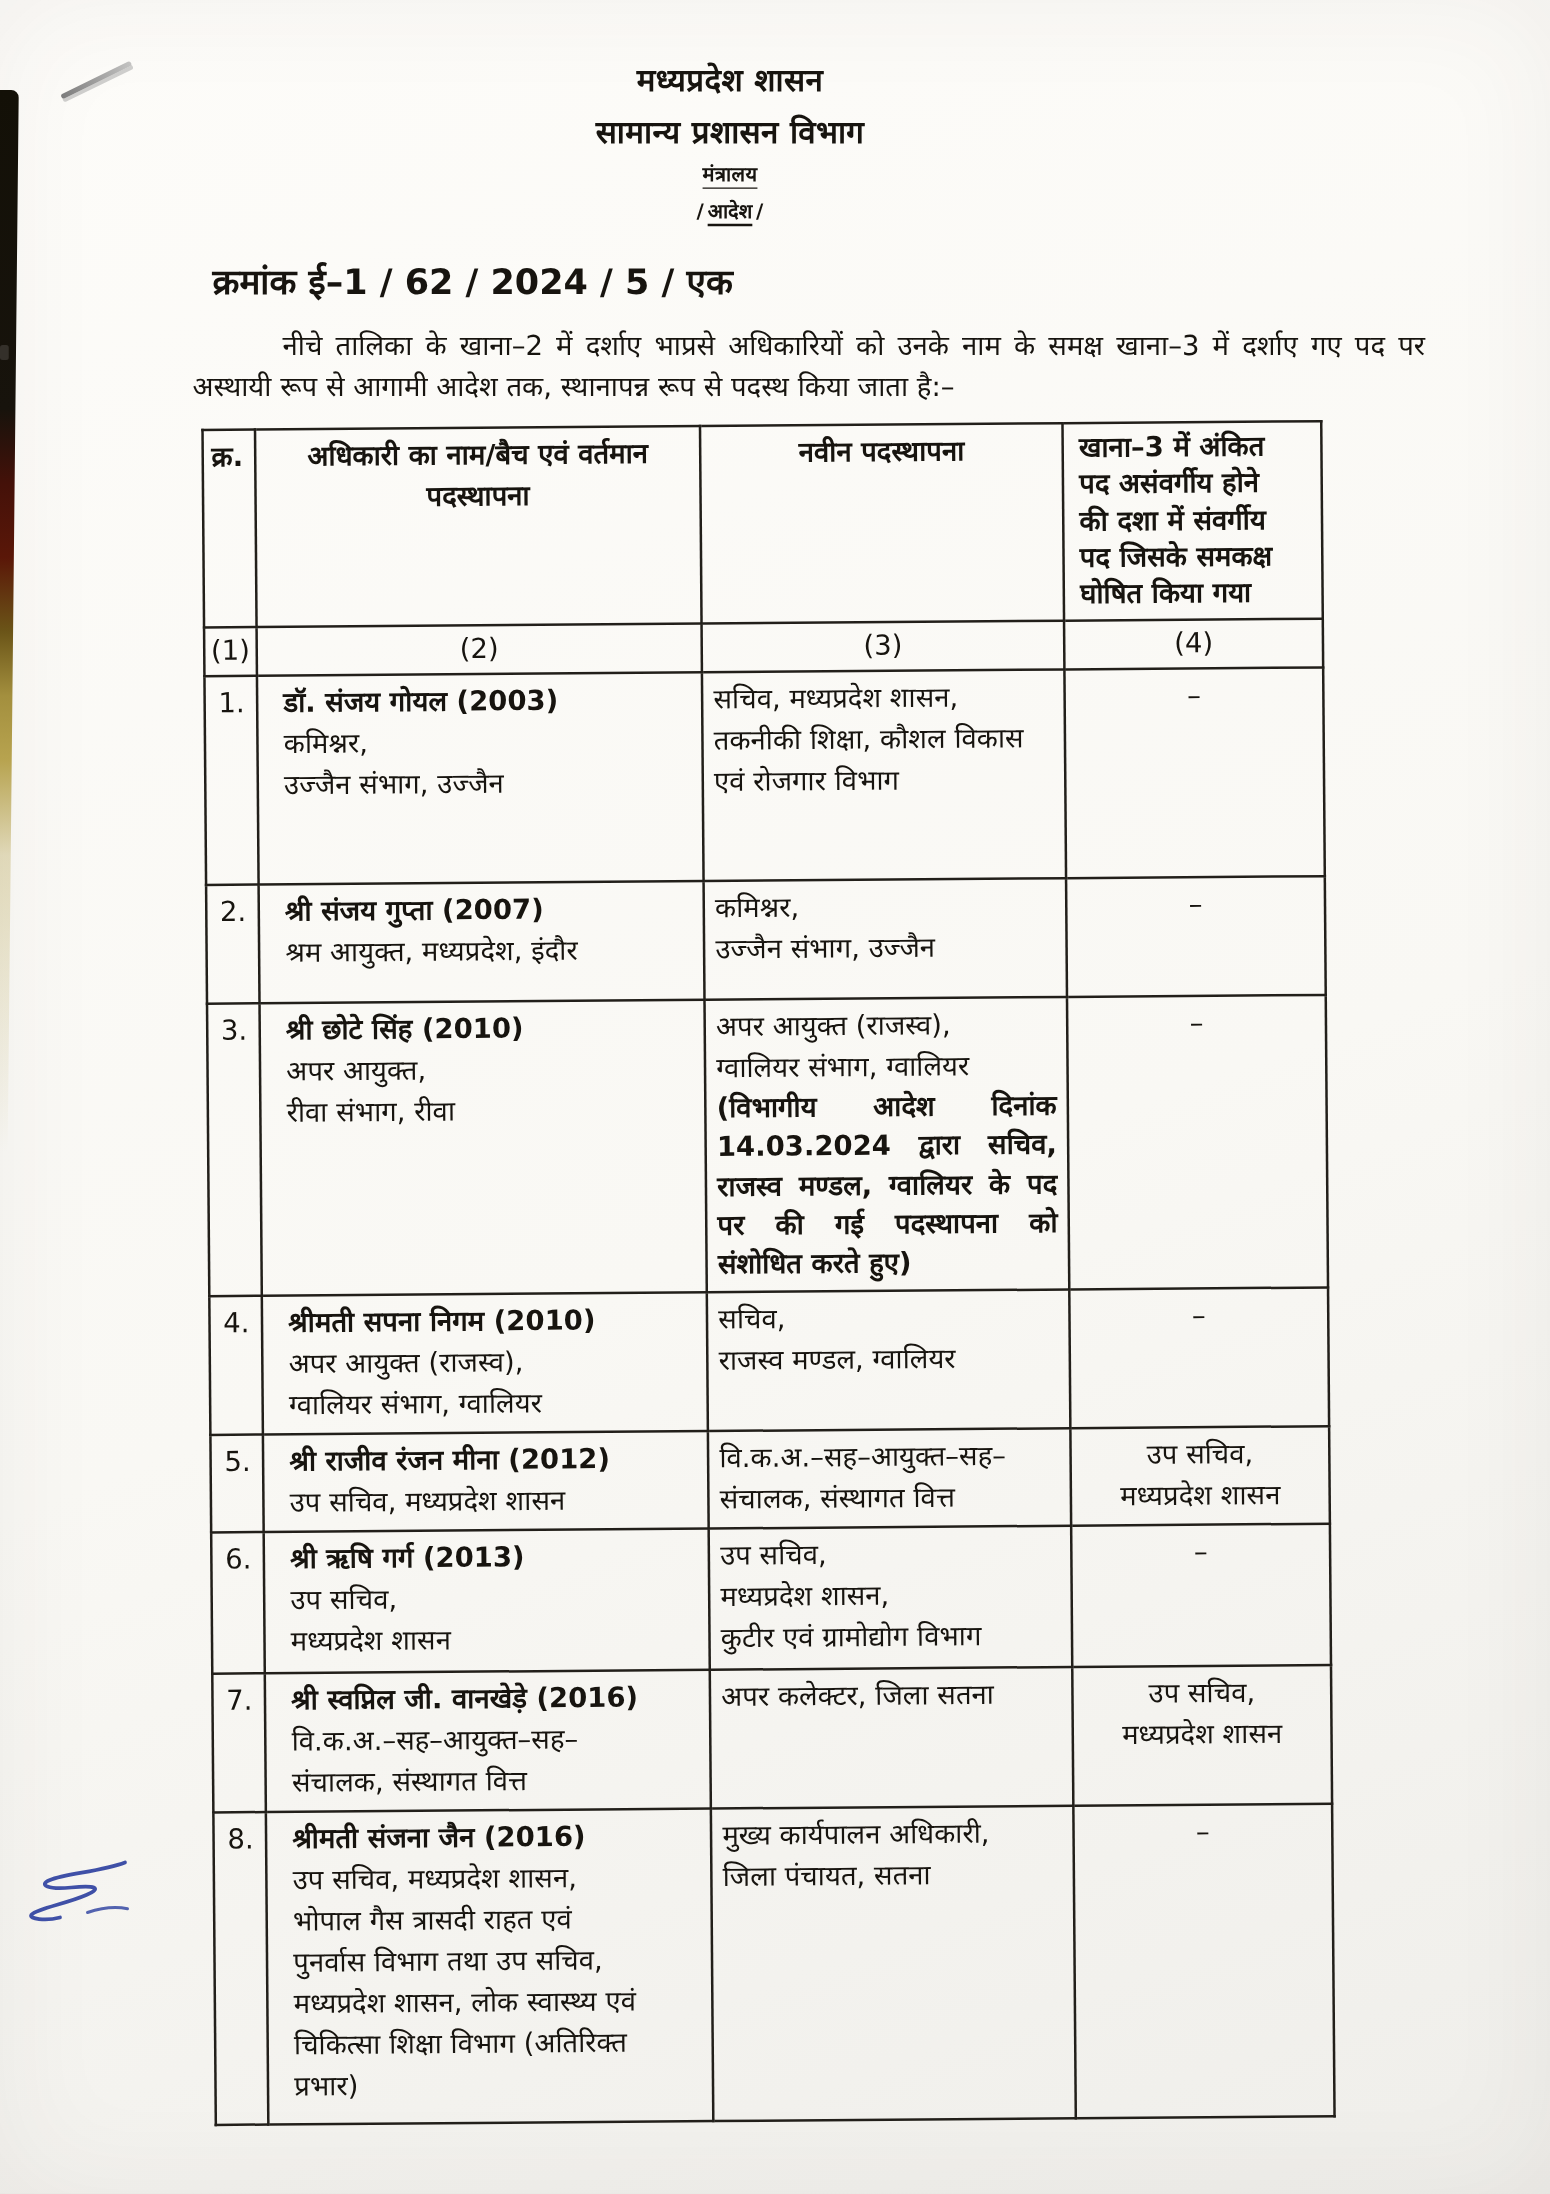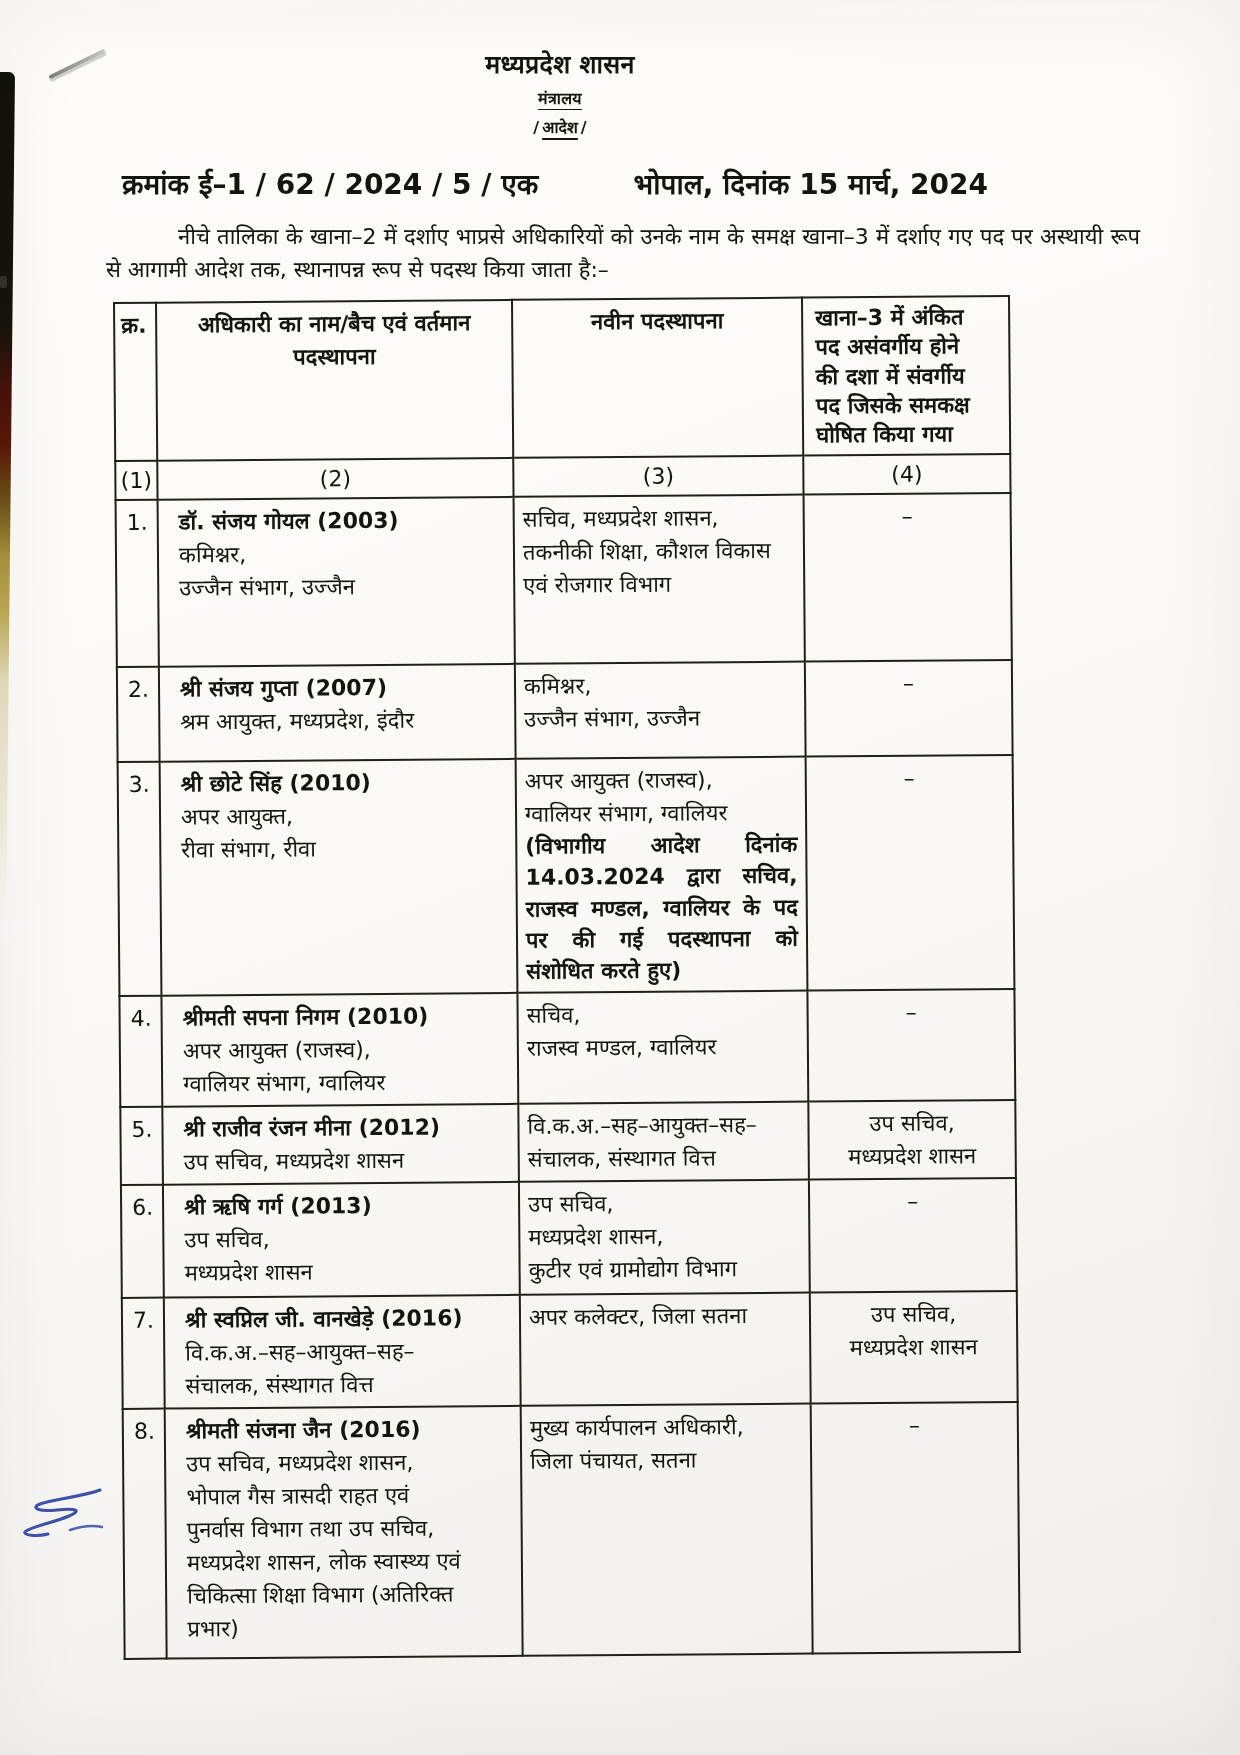--- a/index.html
+++ b/index.html
@@ -5,20 +5,21 @@
   html,body{margin:0;padding:0;}
   body{
     width:1240px;height:1755px;overflow:hidden;position:relative;
     font-family:"DejaVu Sans","Liberation Sans",sans-serif;
     color:#17140f;background:#e9e8e4;
   }
   .page{
     position:absolute;inset:0;
     background:linear-gradient(160deg,#fdfcf9 0%,#f9f8f4 55%,#efeeea 100%);
     box-shadow:inset 0 0 90px rgba(60,55,45,0.06);
+    padding-left:48px;
   }
   
   .edge-band{
     position:absolute;left:0;top:72px;width:15px;height:850px;
     background:linear-gradient(180deg,#131007 0%,#17130c 30%,#441109 37%,#5a1708 44%,
       #6b5518 51%,#a38f3e 57%,#b7a34f 63%,rgba(183,163,79,0.35) 72%,rgba(183,163,79,0) 100%);
     transform:rotate(0.6deg);transform-origin:top left;border-top-right-radius:6px;
   }
   .speck{position:absolute;left:0;top:276px;width:7px;height:12px;background:#34302a;border-radius:2px;}
   .pencil{
@@ -77,27 +78,27 @@
   <div class="edge-band"></div>
   <div class="speck"></div>
   <div class="pencil"></div>
   <svg class="pen-svg" width="98" height="78" viewBox="0 0 98 78">
     <path d="M88,14 C70,21 40,23 28,28 C18,32 27,36 45,34 C63,32 71,34 57,40 C41,47 17,51 13,56 C11,59 24,61 36,58" stroke="#2b3e9f" stroke-width="3" fill="none" stroke-linecap="round" opacity="0.9"></path>
     <path d="M58,54 C70,50 80,49 90,51" stroke="#2b3e9f" stroke-width="2.4" fill="none" stroke-linecap="round" opacity="0.8"></path>
   </svg>
 
   <header class="doc-header">
     <div class="hline">मध्यप्रदेश शासन</div>
+    <div class="hline">सामान्य प्रशासन विभाग</div>
     <div class="hline small u">मंत्रालय</div>
     <div class="order-line"><span class="sl">/</span><span class="u">आदेश</span><span class="sl">/</span></div>
   </header>
 
   <div class="refline">
     <span>क्रमांक ई–1 / 62 / 2024 / 5 / एक</span>
-    <span>भोपाल, दिनांक 15 मार्च, 2024</span>
   </div>
 
   <p class="intro">नीचे तालिका के खाना–2 में दर्शाए भाप्रसे अधिकारियों को उनके नाम के समक्ष खाना–3 में दर्शाए गए पद पर अस्थायी रूप से आगामी आदेश तक, स्थानापन्न रूप से पदस्थ किया जाता है:–</p>
 
   <div class="tbl-wrap">
     <table>
       <colgroup>
         <col style="width:42px">
           <col style="width:356px">
           <col style="width:290px">

